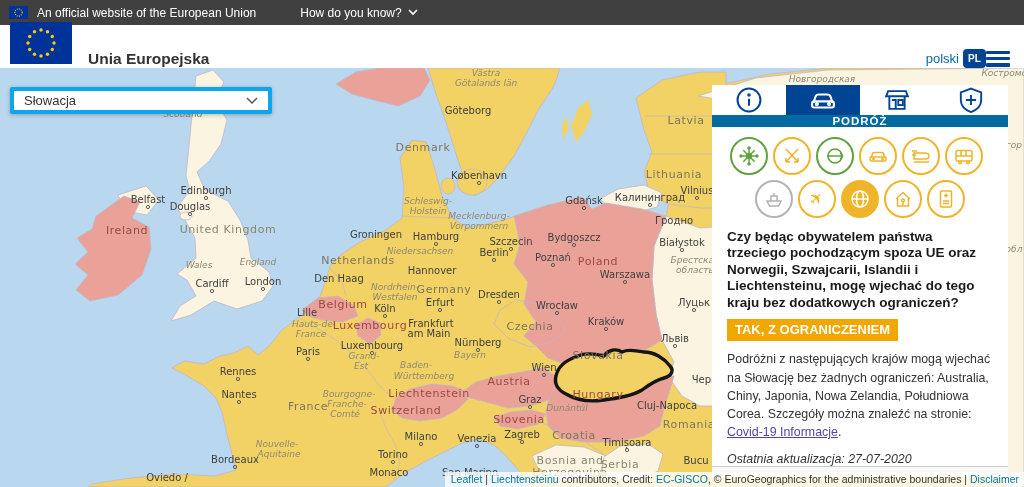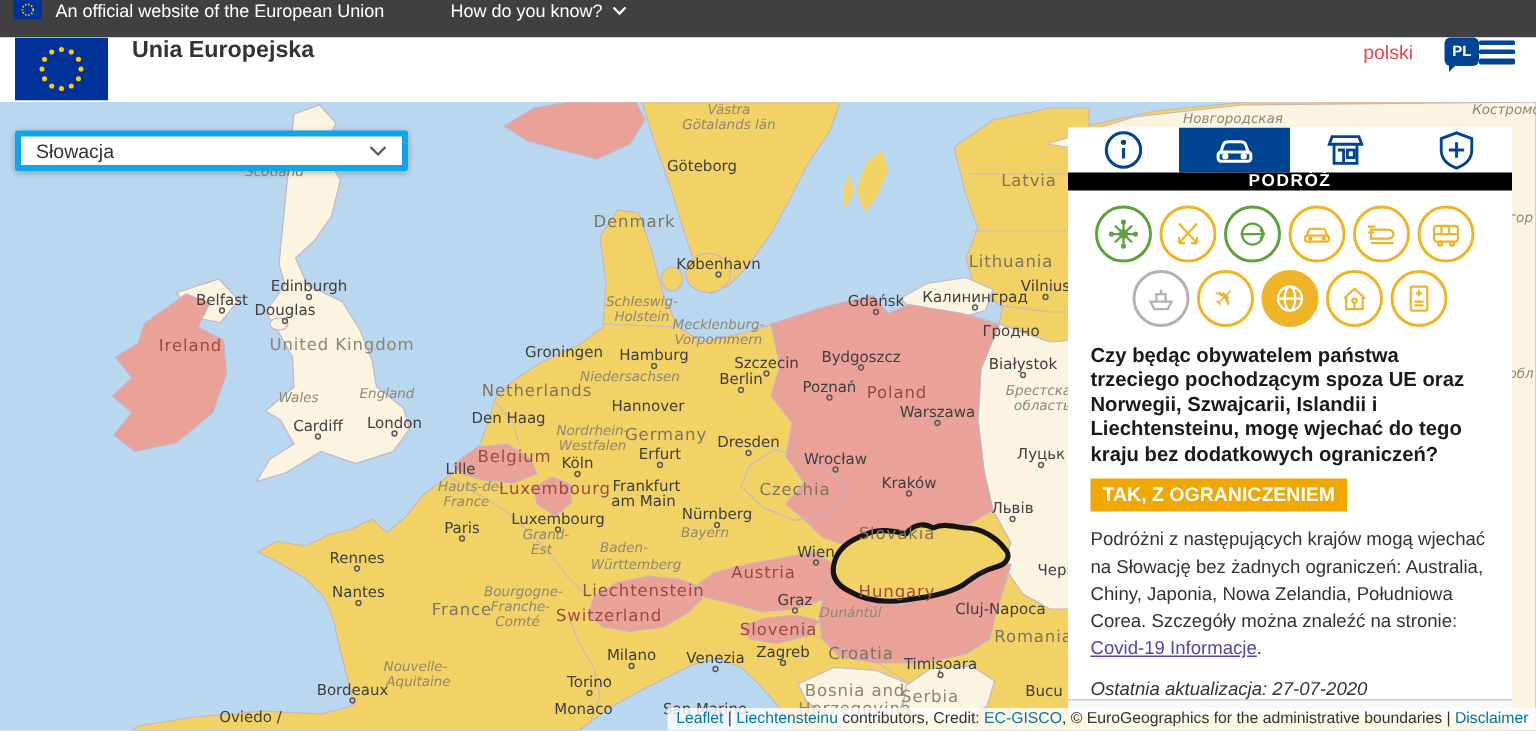--- a/index.html
+++ b/index.html
@@ -1,30 +1,30 @@
 <!DOCTYPE html>
 <html><head>
 <meta charset="utf-8">
 <style>
   * { margin:0; padding:0; box-sizing:border-box; }
   body { width:1024px; height:487px; overflow:hidden; font-family:"Liberation Sans", sans-serif; background:#fff; position:relative; }
 
   
   .banner { position:absolute; top:0; left:0; width:1024px; height:25px; background:#404040; color:#fff;
-            display:flex; align-items:flex-start; font-size:12px; }
+            display:flex; align-items:center; font-size:12px; }
   .banner .flag-mini { margin-left:9px; margin-right:9px; display:flex; }
   .banner .b-link { margin-left:44px; display:flex; align-items:center; cursor:pointer; }
   .banner .b-link svg { margin-left:6px; }
 
   
-  .hdr { position:absolute; top:25px; left:0; width:1024px; height:43px; background:#fff; display:flex; align-items:flex-start; }
+  .hdr { position:absolute; top:25px; left:0; width:1024px; height:43px; background:#fff; display:flex; align-items:flex-end; }
   .hdr .flag-big { margin-left:10px; }
   .hdr .title { margin-left:16px; font-size:15.5px; font-weight:bold; color:#333; }
   .hdr .right { margin-left:auto; display:flex; align-items:center; margin-right:14px; }
-  .hdr .lang { color:#ef4444; font-size:13px; margin-right:21px; }
+  .hdr .lang { color:#0369a1; font-size:13px; margin-right:4px; }
   .pl-badge { background:#004494; color:#fff; font-size:10px; font-weight:bold; width:23px; height:19px; border-radius:4px;
               display:flex; align-items:center; justify-content:center; position:relative; }
   .pl-badge:after { content:""; position:absolute; left:3px; bottom:-4px; border:4px solid transparent; border-top-color:#004494; border-left-color:#004494; }
   .burger { width:24px; height:16px; display:flex; flex-direction:column; justify-content:space-between; cursor:pointer; }
   .burger div { height:3.2px; background:#004494; border-radius:1px; }
 
   
   .map-wrap { position:absolute; top:68px; left:0; width:1024px; height:419px; background:#b9d7ee; }
   .map-wrap svg.basemap { position:absolute; top:0; left:0; }
   .ml { font-family:"DejaVu Sans", sans-serif; text-anchor:middle; }
@@ -41,21 +41,21 @@
               color:#333; padding:0 10px; cursor:pointer; }
   .selector .chev { margin-left:auto; display:flex; }
 
   
   .panel { position:absolute; top:85px; left:712px; width:296px; height:392px; background:#fff; display:flex; flex-direction:column; overflow:hidden; }
   .tabs { display:flex; height:40px; }
   .tab { flex:1; display:flex; align-items:center; justify-content:center; cursor:pointer; background:#fff; }
   .tab svg { stroke:#004494; fill:none; }
   .tab.active { background:#004494; }
   .tab.active svg { stroke:#fff; }
-  .section-bar { height:17px; background:#000000; color:#fff; font-size:11.5px; font-weight:bold; letter-spacing:1px;
+  .section-bar { height:17px; background:#0369a1; color:#fff; font-size:11.5px; font-weight:bold; letter-spacing:1px;
                  display:flex; align-items:center; justify-content:center; }
   .ticons { padding:10px 0 0 18px; }
   .ticons .row1 { display:flex; gap:5px; }
   .ticons .row2 { display:flex; gap:5px; justify-content:center; margin-top:5px; padding-right:18px; }
   .t-icon { width:38px; height:38px; border-radius:50%; border:2px solid currentColor; display:flex; align-items:center;
             justify-content:center; cursor:pointer; background:#fff; }
   .t-icon svg { stroke:currentColor; fill:none; }
   .t-icon .glyphfill { fill:currentColor; stroke:none; }
   .s-green { color:#5fa23d; }
   .s-yellow { color:#f0b429; }

